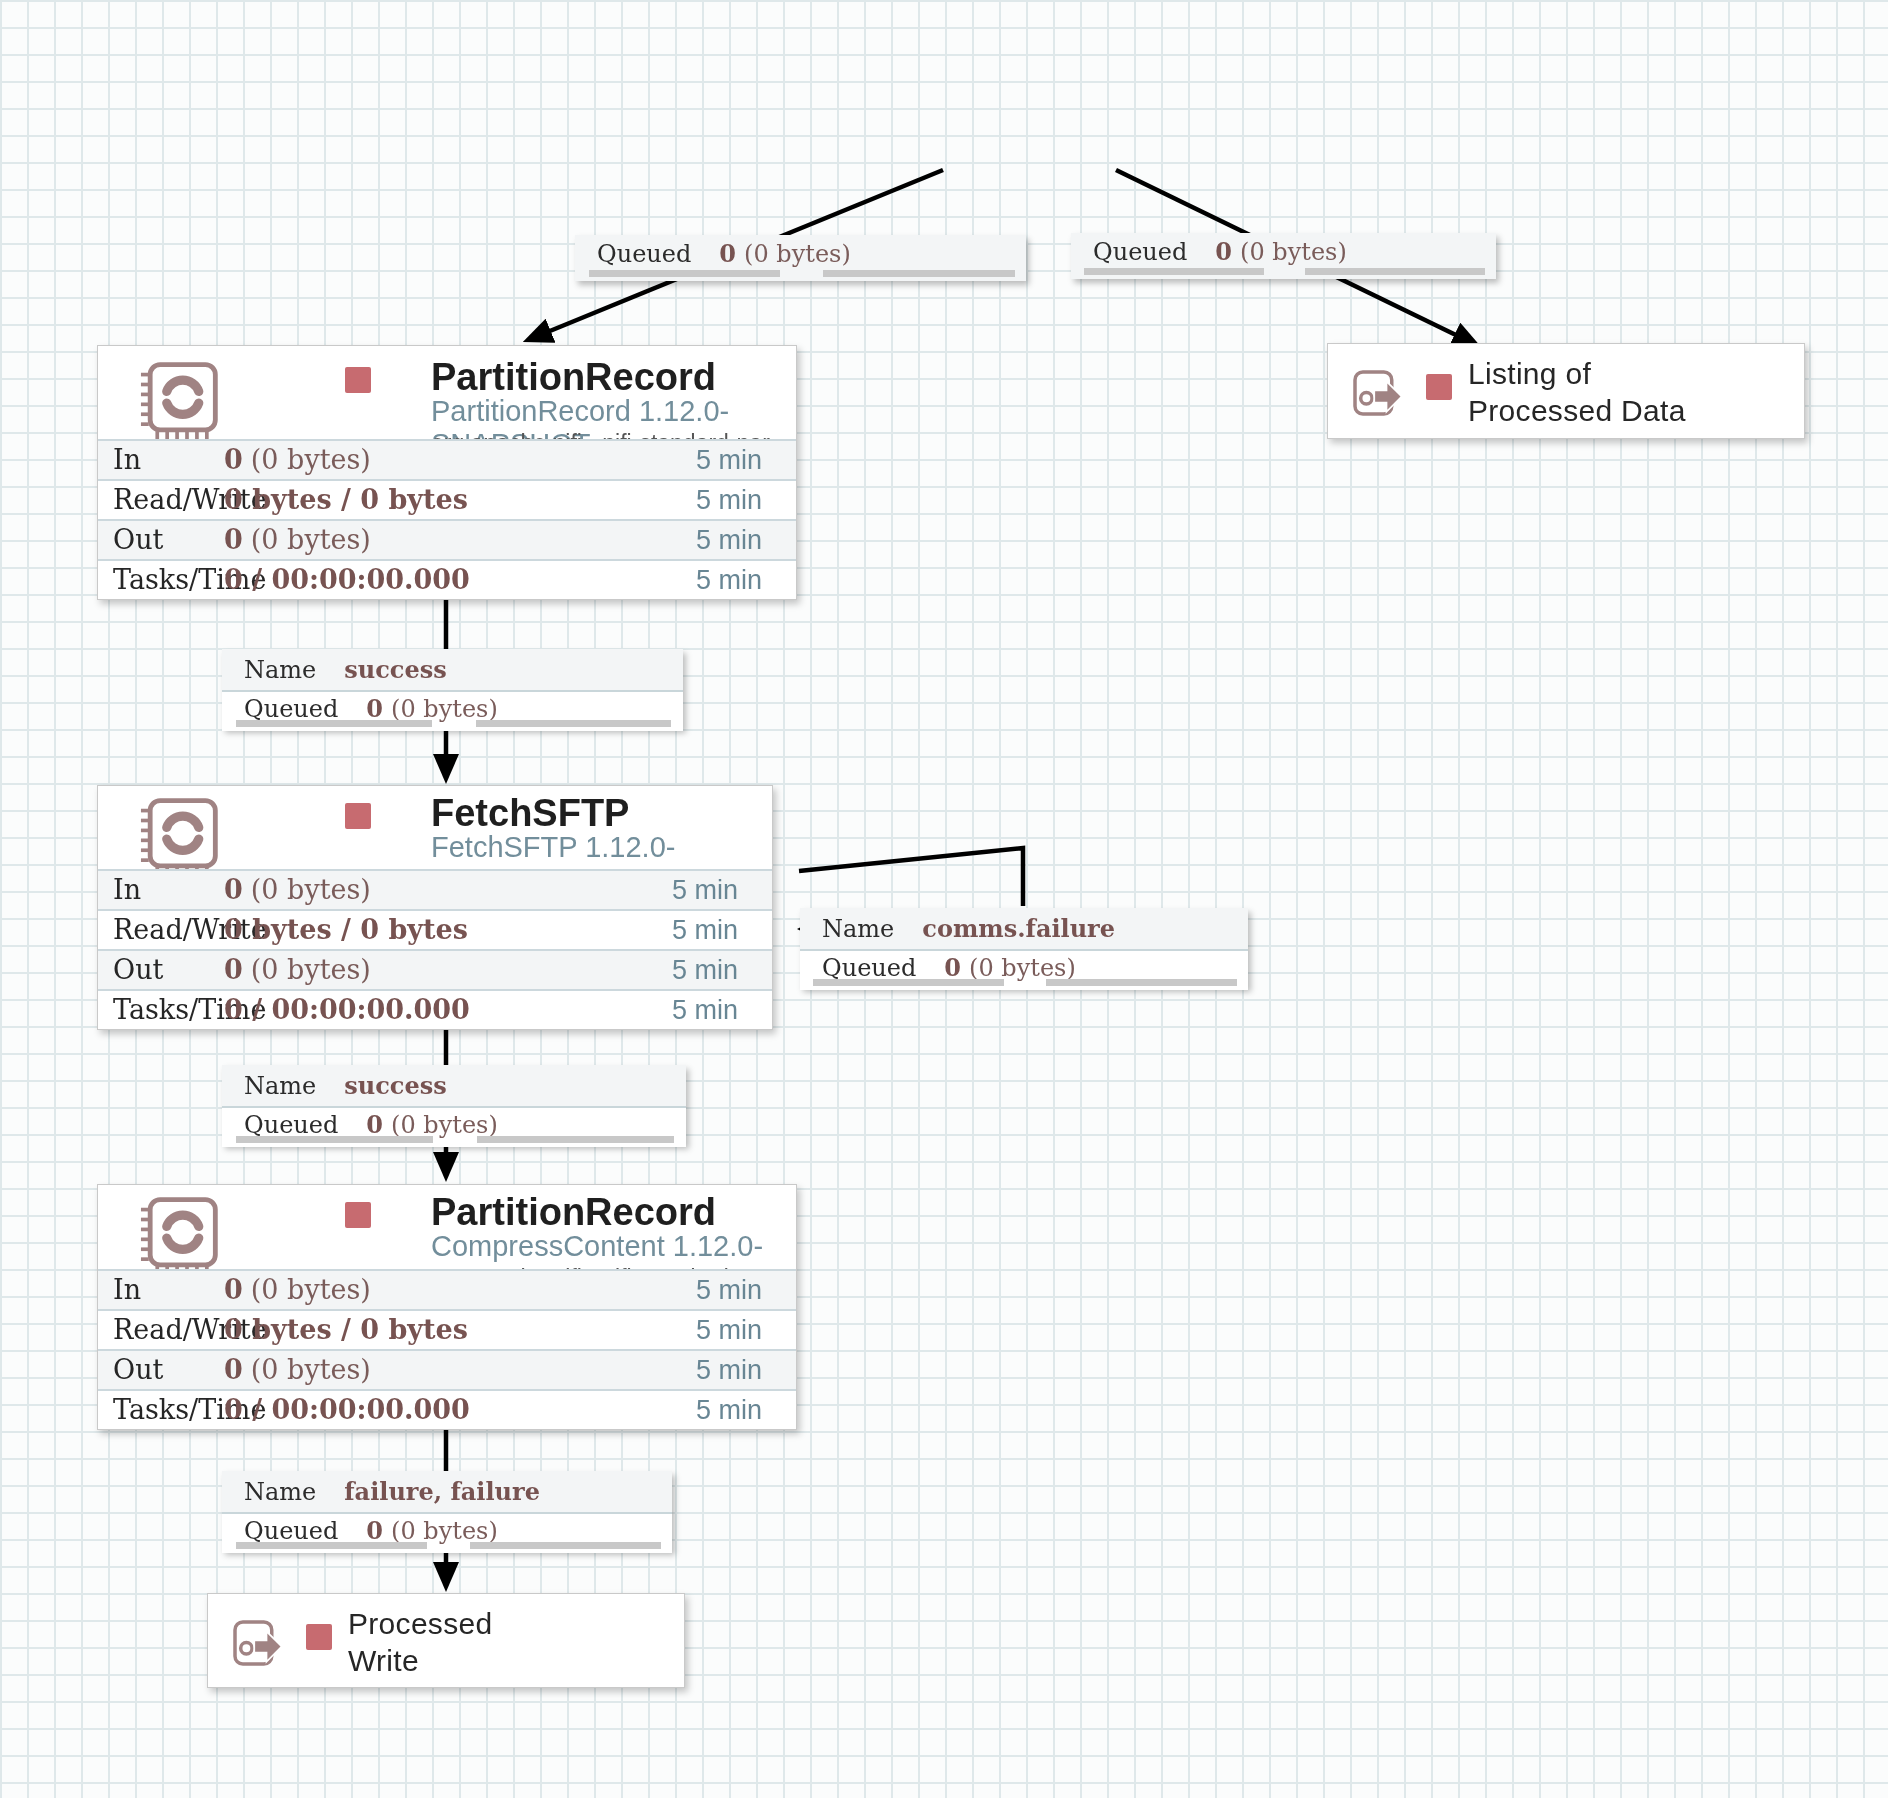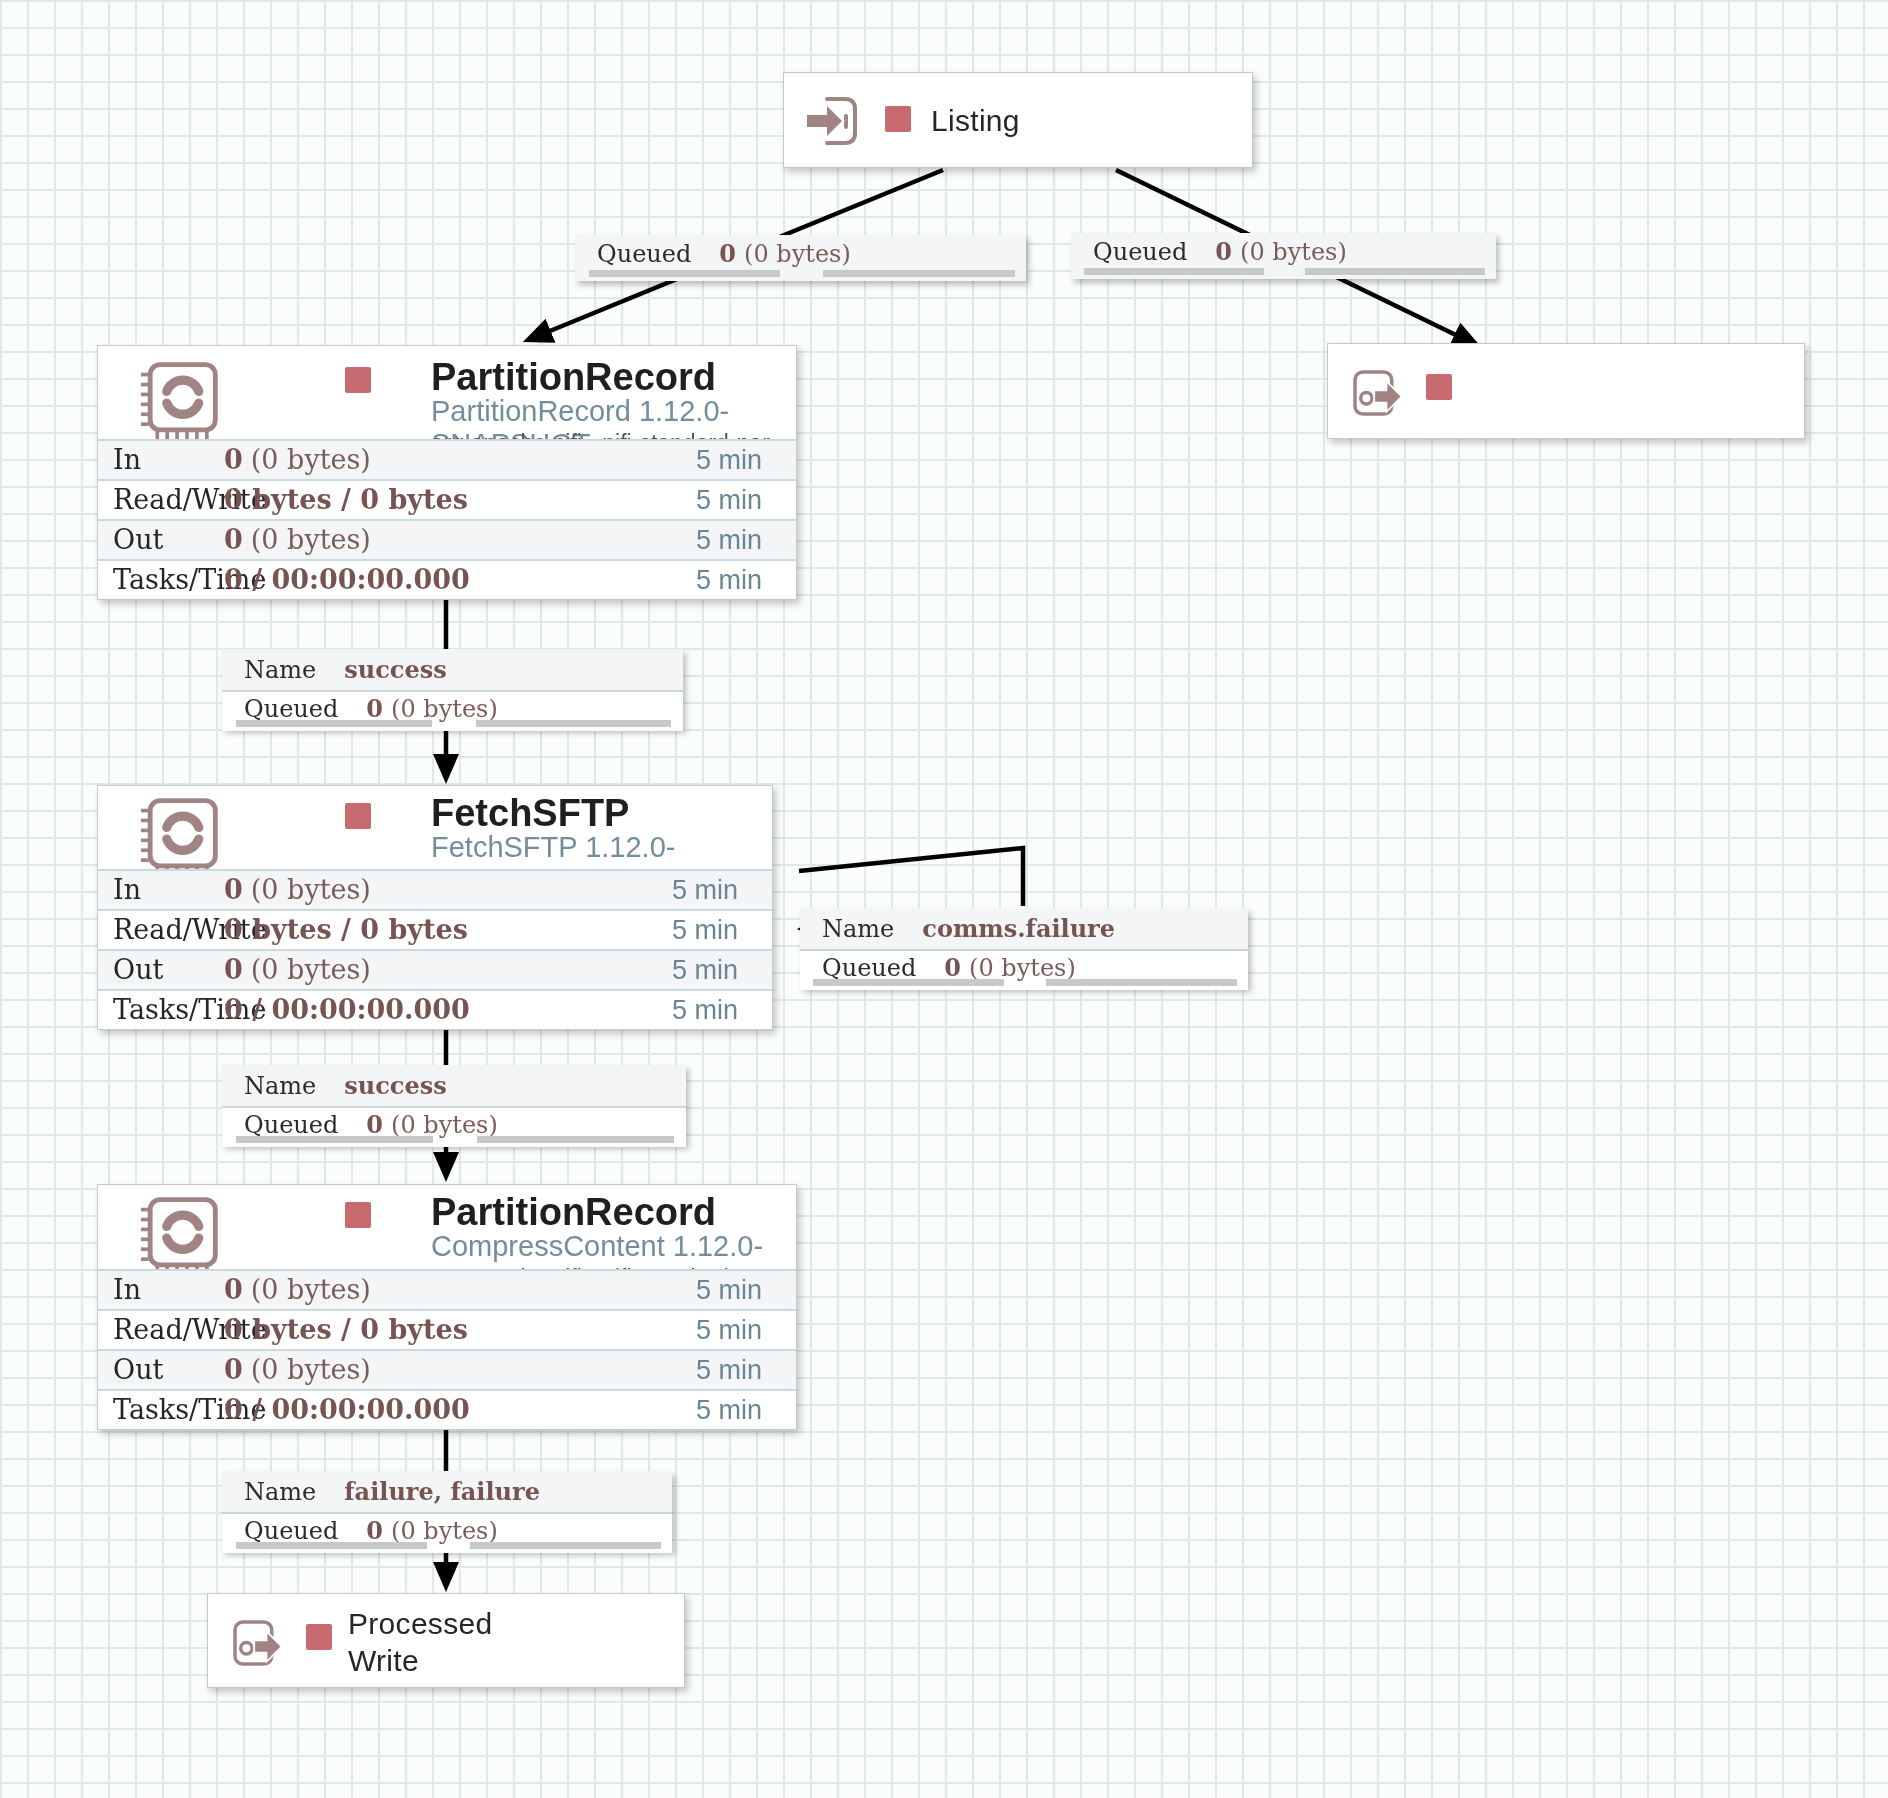--- a/index.html
+++ b/index.html
@@ -77,41 +77,34 @@
       <path d="M943,170 L545,333" marker-end="url(#arrow)"></path>
       <path d="M1116,170 L1460,337" marker-end="url(#arrow)"></path>
       <path d="M446,600 L446,760" marker-end="url(#arrow)"></path>
       <path d="M446,1030 L446,1158" marker-end="url(#arrow)"></path>
       <path d="M446,1430 L446,1568" marker-end="url(#arrow)"></path>
       <path d="M799,871 L1023,848 L1023,906"></path>
     </g>
     <polygon points="797,929 813,921 813,937" fill="#000"></polygon>
   </svg>
 
-  <div class="box port" style="left:783px;top:72px;width:470px;height:96px;">
-    <svg class="picon" style="left:17px;top:16px;" width="64" height="64" viewBox="0 0 64 64">
-      <g stroke="#a08383" stroke-width="4" fill="none" stroke-linejoin="round" stroke-linecap="round">
-        <path d="M26,10 H44 Q54,10 54,20 V44 Q54,54 44,54 H26"></path>
-        <line x1="45" y1="27" x2="45" y2="38"></line>
-      </g>
-      <polygon points="6,26 26,26 26,17 41,32 26,47 26,38 6,38" fill="#a08383" stroke="#fff" stroke-width="4" paint-order="stroke"></polygon>
-    </svg>
-    <div class="status-square" style="left:101px;top:33px;"></div>
-    <div class="port-name" style="left:147px;top:0;line-height:96px;">Listing</div>
-  </div>
 
   <div class="box port" style="left:1327px;top:343px;width:478px;height:96px;">
     <svg class="picon" style="left:20px;top:21px;" width="56" height="56" viewBox="0 0 64 64">
       <g stroke="#a08383" stroke-width="4" fill="none" stroke-linejoin="round">
         <rect x="8" y="8" width="42" height="48" rx="9"></rect>
         <circle cx="21" cy="38" r="6.5"></circle>
       </g>
       <polygon points="31,30 45,30 45,21 60,36 45,51 45,42 31,42" fill="#a08383" stroke="#fff" stroke-width="4" paint-order="stroke"></polygon>
     </svg>
     <div class="status-square" style="left:98px;top:30px;"></div>
+    <div class="port-name" style="left:140px;top:11px;">
+      <div>Listing of</div>
+      <div>Processed Data</div>
+    </div>
   </div>
 
   <div class="clabel single" style="left:575px;top:235px;width:451px;height:46px;">
     <div class="qrow">
       <span class="lkey">Queued</span><span class="lval"><b>0</b><span class="rest">(0 bytes)</span></span>
       <div class="bar l"></div>
       <div class="bar r"></div>
     </div>
   </div>
 

